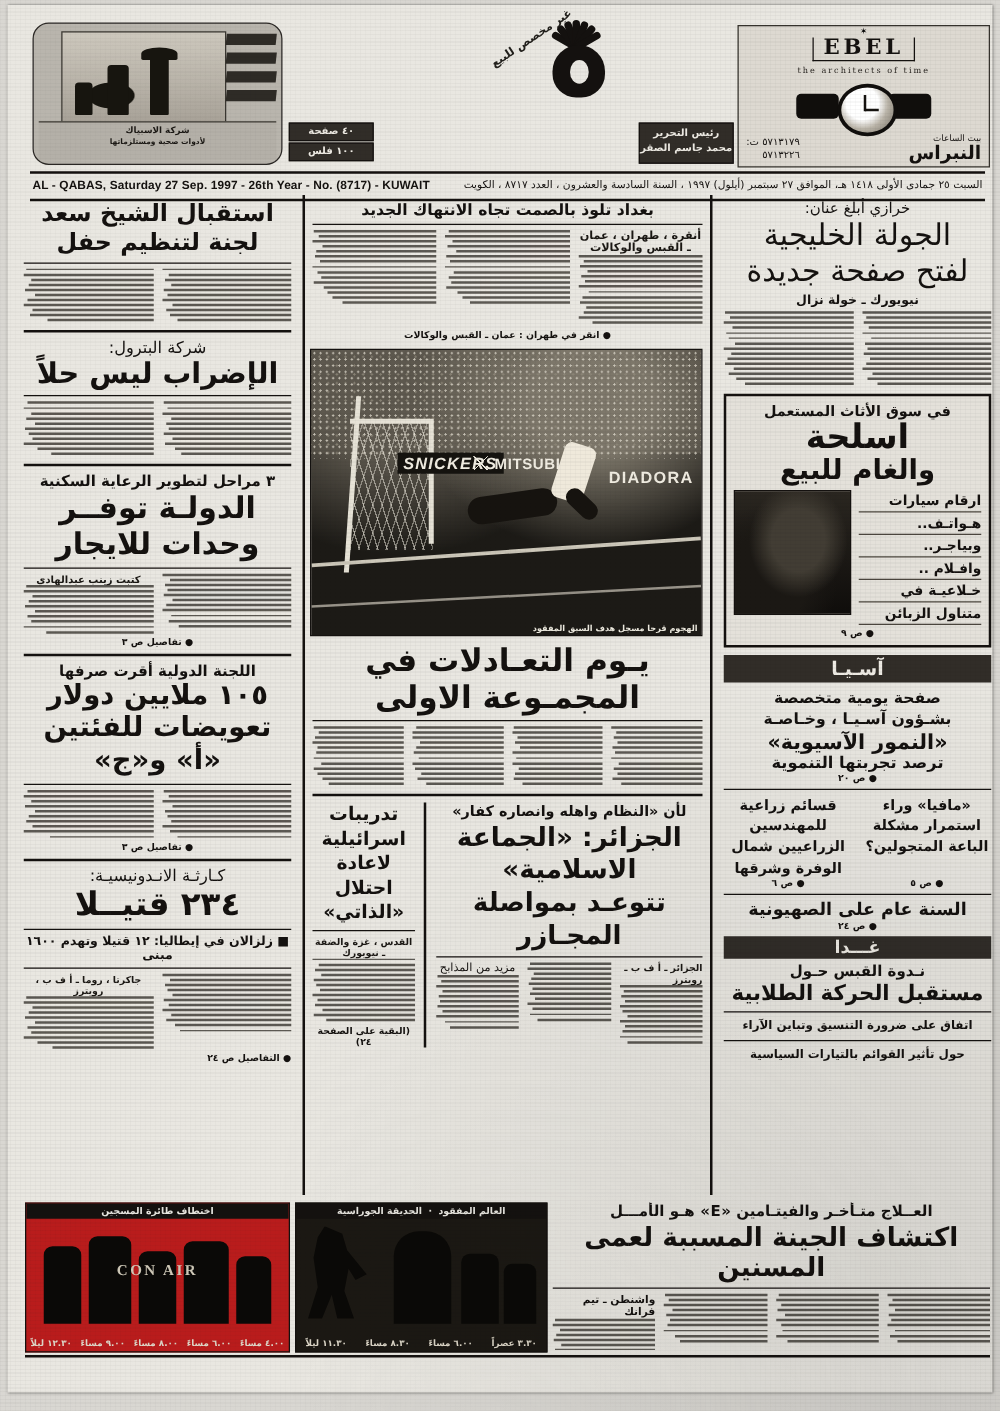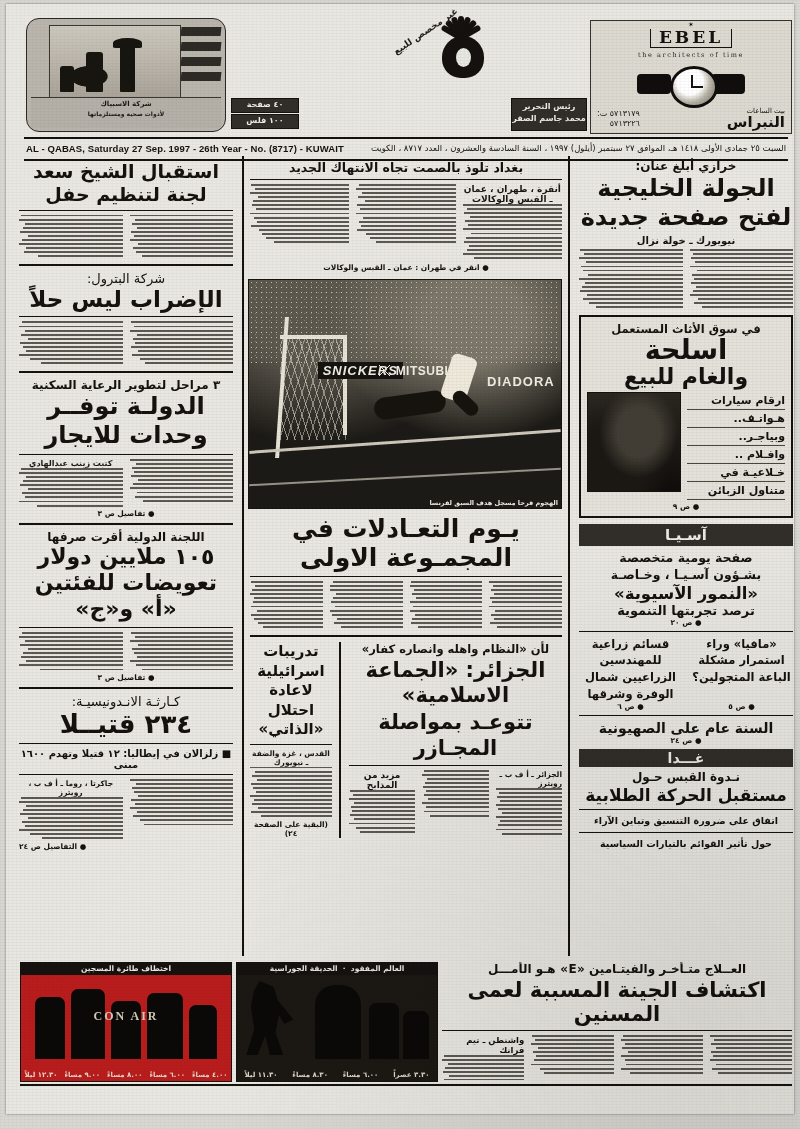--- a/index.html
+++ b/index.html
@@ -148,21 +148,21 @@
   }
   .mast-rule2{position:absolute;left:10px;right:10px;top:149px;height:2px;background:#14110f;}
 
   
   .cols{position:absolute;left:8px;top:152px;width:784px;height:800px;}
   .vrule{position:absolute;top:0;bottom:0;width:2px;background:#14110f;}
   .vr1{right:228px;}
   .vr2{left:228px;}
 
   
-  .hd{font-weight:bold;color:#14110f;line-height:1.12;}
+  .hd{font-weight:normal;color:#14110f;line-height:1.12;}
   .byline{font-size:9px;font-weight:bold;color:#1a1713;}
   .hrule{height:1px;background:#14110f;margin:4px 0;}
   .hrule2{height:2px;background:#14110f;margin:5px 0;}
 
   
   .body{position:relative;}
   .body .ln{
     height:2.2px;background:#3d3933;margin-bottom:2.6px;opacity:.82;
   }
   .body.sm .ln{height:1.9px;margin-bottom:2.2px;}
@@ -576,21 +576,21 @@
         <div class="goalpost gp-v1"></div>
         <div class="goalpost gp-v2"></div>
         <div class="goalpost gp-h"></div>
         <div class="pitchline pl1"></div>
         <div class="pitchline pl2"></div>
         <div class="adb snickers">SNICKERS</div>
         <div class="adb mitsu">MITSUBISHI</div>
         <div class="adb diadora">DIADORA</div>
         <div class="keeper"></div>
         <div class="striker"></div>
-        <div class="photocap ar">الهجوم قرحا مسجل هدف السبق لفرنسا</div>
+        <div class="photocap ar">الهجوم قرحا مسجل هدف السبق المفقود</div>
       </div>
       <div class="sports-h">يـوم التعـادلات في المجمـوعة الاولى</div>
       <div class="hrule"></div>
       <div class="colsplit body sm">
         <div>
               <div class="ln" style="width:100%"></div>
               <div class="ln" style="width:95%"></div>
               <div class="ln" style="width:98%"></div>
               <div class="ln" style="width:93%"></div>
               <div class="ln" style="width:99%"></div>
@@ -896,21 +896,21 @@
                 <div class="ln" style="width:96%"></div>
                 <div class="ln" style="width:99%"></div>
                 <div class="ln" style="width:91%"></div>
                 <div class="ln" style="width:97%"></div>
                 <div class="ln" style="width:94%"></div>
                 <div class="ln" style="width:100%"></div>
                 <div class="ln" style="width:89%"></div>
                 <div class="ln" style="width:78%"></div>
               </div>
         </div>
-        <div class="ref" style="text-align:left">● التفاصيل ص ٢٤</div>
+        <div class="ref" style="text-align:right">● التفاصيل ص ٢٤</div>
       </div>
     </div>
   </div>
 
   <div class="bottom ar ink">
 
     <div class="bstrip cinema1">
       <div class="cin-top">اختطاف طائرة المسجين</div>
       <div class="cin-art">
         <div class="silh" style="left:14px;width:30px;height:62px"></div>

